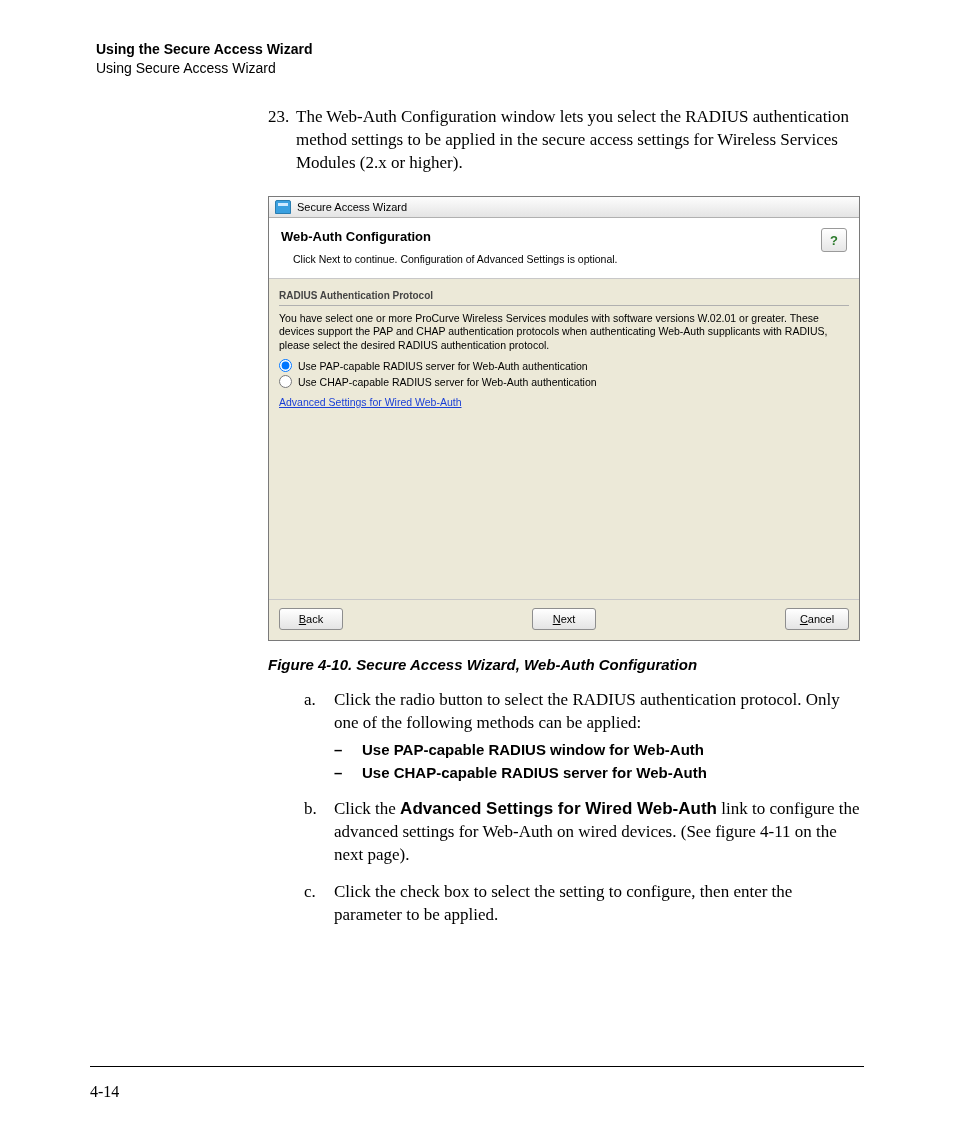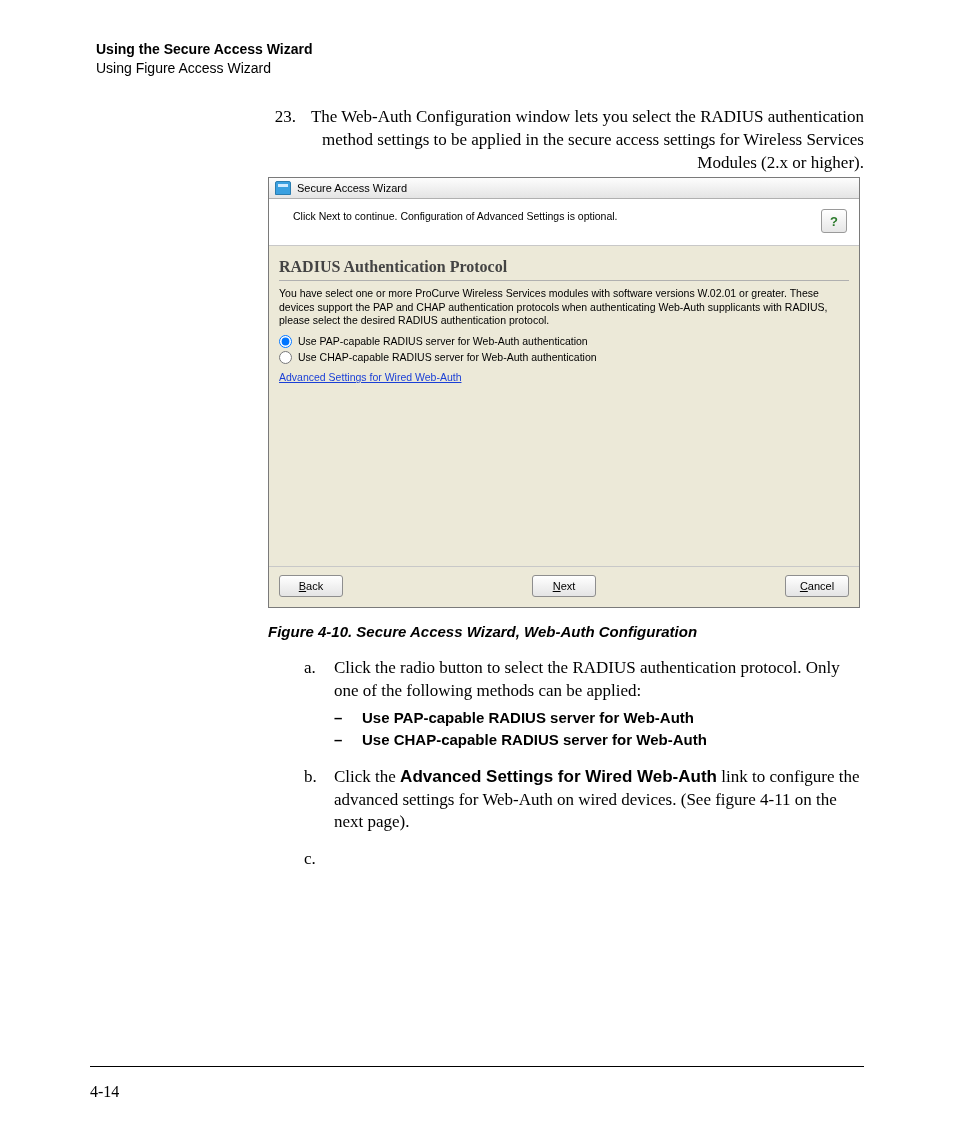--- a/index.html
+++ b/index.html
@@ -21,22 +21,21 @@
     margin-bottom: 28px;
   }
   .hdr .line1 { font-weight: bold; }
   .content {
     margin-left: 172px;
     font-size: 17px;
     line-height: 1.35;
   }
   .numitem {
     display: flex;
-    margin-bottom: 2px;
-    text-align: right;
+    margin-bottom: 21px;
   }
   .numitem .num { width: 28px; flex: 0 0 28px; }
   .numitem .txt { flex: 1; }
   
   .win {
     margin: 0 0 14px 0;
     border: 1px solid #7a7a7a;
     background: #0ea5e9;
     font-family: Tahoma, Arial, sans-serif;
     font-size: 11px;
@@ -96,25 +95,24 @@
     font-size: 13px;
   }
   .bodypanel {
     background: #ece9d8;
     padding: 10px 10px 0 10px;
     min-height: 310px;
     border-bottom: 1px solid #c8c8c8;
   }
   .fieldset-label {
     font-weight: bold;
-    font-size: 16px;
+    font-size: 10px;
     color: #444;
     padding-bottom: 2px;
     position: relative;
-    font-family: Liberation Serif, serif;
   }
   .fieldset-rule {
     border-top: 1px solid #b0b0b0;
     margin: 0 0 6px 0;
   }
   .desc {
     font-size: 10.5px;
     line-height: 1.3;
     color: #000;
     margin-bottom: 6px;
@@ -201,36 +199,37 @@
     font-family: Arial, Helvetica, sans-serif;
     font-weight: bold;
   }
 </style>
 </head>
 <body>
 
 <div class="page">
   <div class="hdr">
     <div class="line1">Using the Secure Access Wizard</div>
-    <div>Using Figure Access Wizard</div>
+    <div>Using Secure Access Wizard</div>
   </div>
 
   <div class="content">
     <div class="numitem">
       <div class="num">23.</div>
       <div class="txt">The Web-Auth Configuration window lets you select the RADIUS authentication method settings to be applied in the secure access settings for Wireless Services Modules (2.x or higher).</div>
     </div>
 
     <div class="win">
       <div class="titlebar">
         <span class="ticon"></span>
         <span>Secure Access Wizard</span>
       </div>
       <div class="headerpanel">
         <div class="left">
+          <div class="ptitle">Web-Auth Configuration</div>
           <div class="psub">Click Next to continue. Configuration of Advanced Settings is optional.</div>
         </div>
         <div class="helpbtn">
           <span>?</span>
         </div>
       </div>
       <div class="bodypanel">
         <div class="fieldset-label">RADIUS Authentication Protocol</div>
         <div class="fieldset-rule"></div>
         <div class="desc">You have select one or more ProCurve Wireless Services modules with software versions W.02.01 or greater. These devices support the PAP and CHAP authentication protocols when authenticating Web-Auth supplicants with RADIUS, please select the desired RADIUS authentication protocol.</div>
@@ -259,40 +258,41 @@
 
     <div class="figcap">Figure 4-10. Secure Access Wizard, Web-Auth Configuration</div>
 
     <div class="letteritem">
       <div class="lt">a.</div>
       <div class="tx">
         <span>Click the radio button to select the RADIUS authentication protocol. Only one of the following methods can be applied:</span>
         <div class="dash-list">
           <div class="dl">
               <span class="dash">–</span>
-              <span>Use PAP-capable RADIUS server for Web-Auth</span>
+              <span>Use PAP-capable RADIUS window for Web-Auth</span>
             </div>
           <div class="dl">
               <span class="dash">–</span>
               <span>Use CHAP-capable RADIUS server for Web-Auth</span>
             </div>
         </div>
       </div>
     </div>
 
     <div class="letteritem">
       <div class="lt">b.</div>
       <div class="tx">
         <span>Click the </span><span class="boldsans">Advanced Settings for Wired Web-Auth</span><span> link to configure the advanced settings for Web-Auth on wired devices. (See figure 4-11 on the next page).</span>
       </div>
     </div>
 
     <div class="letteritem">
       <div class="lt">c.</div>
       <div class="tx">
+        <div>Click the check box to select the setting to configure, then enter the parameter to be applied.</div>
       </div>
     </div>
 
   </div>
 </div>
 
 <div class="footer">
   <div class="rule"></div>
   <div class="pg">4-14</div>
 </div>

